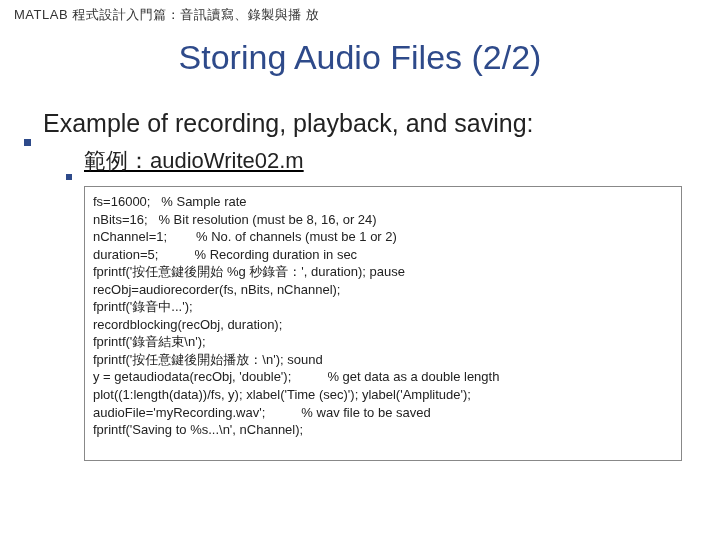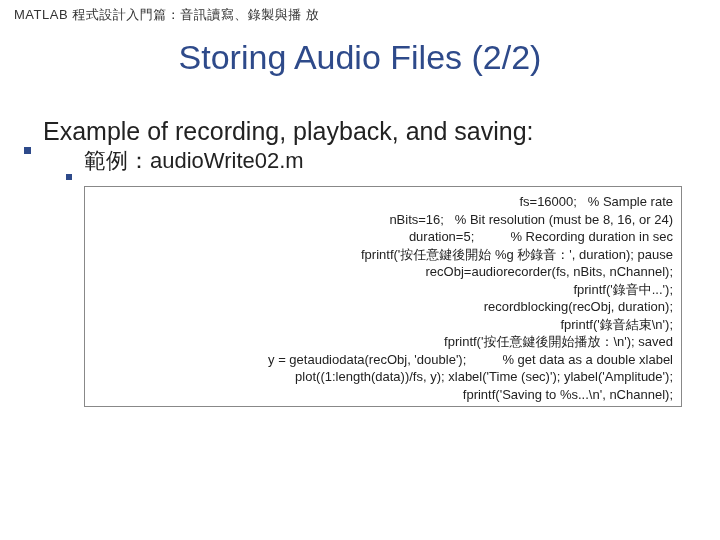--- a/index.html
+++ b/index.html
@@ -1,15 +1,15 @@
 <!DOCTYPE html>
 <html><head>
   <meta charset="utf-8">
   <style>
-    * { margin: 0; padding: 0; box-sizing: border-box; text-align: right; }
+    * { margin: 0; padding: 0; box-sizing: border-box; }
     body {
       width: 720px;
       height: 540px;
       background: #ffffff;
       font-family: Arial, "Microsoft JhengHei", sans-serif;
       position: relative;
       overflow: hidden;
     }
     .header-text {
       position: absolute;
@@ -18,68 +18,70 @@
       font-size: 13px;
       color: #333;
       letter-spacing: 0.5px;
     }
     .slide-title {
       text-align: center;
       font-size: 34px;
       color: #2e4a8a;
       font-weight: normal;
       margin-top: 38px;
-      margin-bottom: 40px;
+      margin-bottom: 32px;
       font-family: Verdana, Arial, sans-serif;
     }
     .body-area {
       padding-left: 24px;
       padding-right: 18px;
     }
     .bullet-l1 {
       display: flex;
       align-items: baseline;
+      margin-bottom: 8px;
     }
     .bullet-l1 .square {
       width: 7px;
       height: 7px;
       background: #2e4a8a;
       margin-right: 12px;
       flex-shrink: 0;
       position: relative;
       top: 14px;
     }
     .bullet-l1 .txt {
       font-size: 25px;
       color: #222;
     }
     .bullet-l2 {
       display: flex;
       align-items: baseline;
       margin-left: 42px;
       margin-bottom: 10px;
+      text-decoration: underline;
     }
     .bullet-l2 .square {
       width: 6px;
       height: 6px;
       background: #2e4a8a;
       margin-right: 12px;
       flex-shrink: 0;
       position: relative;
       top: 12px;
     }
     .bullet-l2 .txt {
       font-size: 22px;
       color: #222;
     }
     .code-box {
       margin-left: 60px;
       margin-right: 20px;
       border: 1px solid #888;
-      padding: 6px 8px 2px 8px;
+      padding: 6px 8px 21px 8px;
       font-family: Arial, sans-serif;
       font-size: 13px;
       line-height: 1.35;
       color: #222;
     }
     .code-line {
       white-space: pre;
     }
   </style>
 </head>
@@ -95,24 +97,26 @@
     <div class="txt">Example of recording, playback, and saving:</div>
   </div>
   <div class="bullet-l2">
     <div class="square"></div>
     <div class="txt">範例：audioWrite02.m</div>
   </div>
 
   <div class="code-box">
     <div class="code-line">fs=16000;   % Sample rate</div>
     <div class="code-line">nBits=16;   % Bit resolution (must be 8, 16, or 24)</div>
+    <div class="code-line">nChannel=1;        % No. of channels (must be 1 or 2)</div>
     <div class="code-line">duration=5;          % Recording duration in sec</div>
     <div class="code-line">fprintf('按任意鍵後開始 %g 秒錄音：', duration); pause</div>
     <div class="code-line">recObj=audiorecorder(fs, nBits, nChannel);</div>
     <div class="code-line">fprintf('錄音中...');</div>
     <div class="code-line">recordblocking(recObj, duration);</div>
     <div class="code-line">fprintf('錄音結束\n');</div>
-    <div class="code-line">fprintf('按任意鍵後開始播放：\n'); saved</div>
-    <div class="code-line">y = getaudiodata(recObj, 'double');          % get data as a double xlabel</div>
+    <div class="code-line">fprintf('按任意鍵後開始播放：\n'); sound</div>
+    <div class="code-line">y = getaudiodata(recObj, 'double');          % get data as a double length</div>
     <div class="code-line">plot((1:length(data))/fs, y); xlabel('Time (sec)'); ylabel('Amplitude');</div>
+    <div class="code-line">audioFile='myRecording.wav';          % wav file to be saved</div>
     <div class="code-line">fprintf('Saving to %s...\n', nChannel);</div>
   </div>
 </div>
 
 </body></html>

